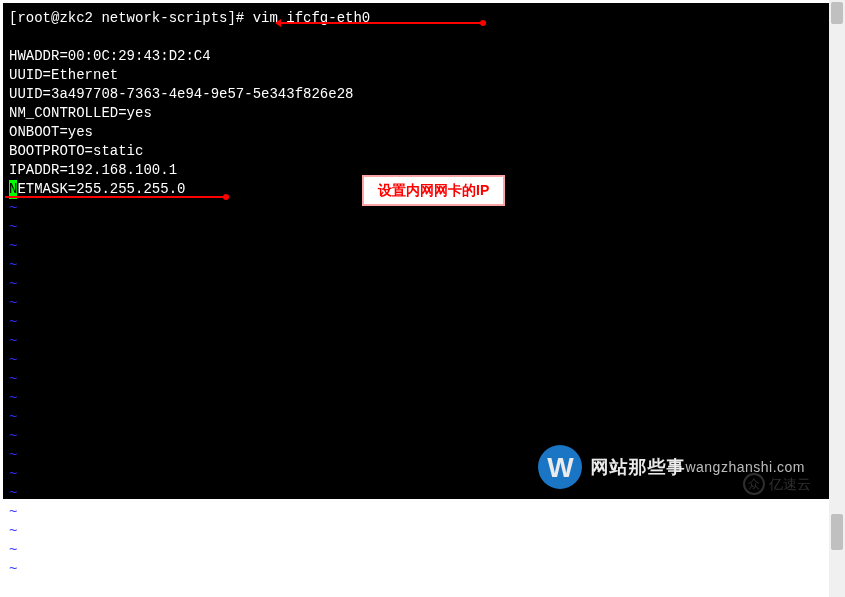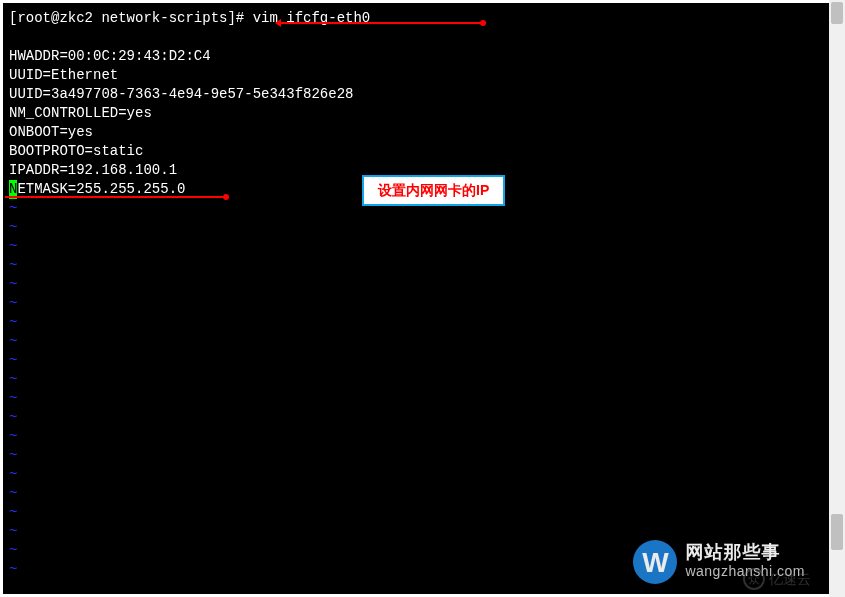--- a/index.html
+++ b/index.html
@@ -9,21 +9,21 @@
       background: #ffffff;
       position: relative;
       font-family: "Courier New", monospace;
       overflow: hidden;
     }
     .terminal-container {
       position: absolute;
       left: 3px;
       top: 3px;
       width: 826px;
-      height: 591px;
+      height: 496px;
       background: #000000;
       padding: 6px;
       color: #ffffff;
       font-size: 14px;
       line-height: 19px;
     }
     .prompt-line {
       position: relative;
     }
     .underline-red {
@@ -78,21 +78,21 @@
       background: #00ff00;
       color: #000000;
     }
     .tilde {
       color: #3030ff;
     }
     .annotation-box {
       position: absolute;
       left: 359px;
       top: 172px;
-      border: 2px solid #0ea5e9;
+      border: 2px solid #fca5a5;
       background: #ffffff;
       color: #ff0000;
       padding: 4px 14px;
       font-family: sans-serif;
       font-size: 14px;
       font-weight: bold;
     }
     .scrollbar {
       position: absolute;
       right: 0;
@@ -127,21 +127,20 @@
       display: flex;
       align-items: center;
       justify-content: center;
       color: #ffffff;
       font-family: Arial, sans-serif;
       font-size: 28px;
       font-weight: bold;
     }
     .wm-text {
       display: flex;
-      flex-direction: column;
       color: #ffffff;
       font-family: sans-serif;
     }
     .wm-text-cn { font-size: 18px; font-weight: bold; letter-spacing: 1px; }
     .wm-text-en { font-size: 14px; letter-spacing: 0.5px; color: #cccccc; }
     .watermark2 {
       position: absolute;
       right: 18px;
       bottom: 4px;
       display: flex;

